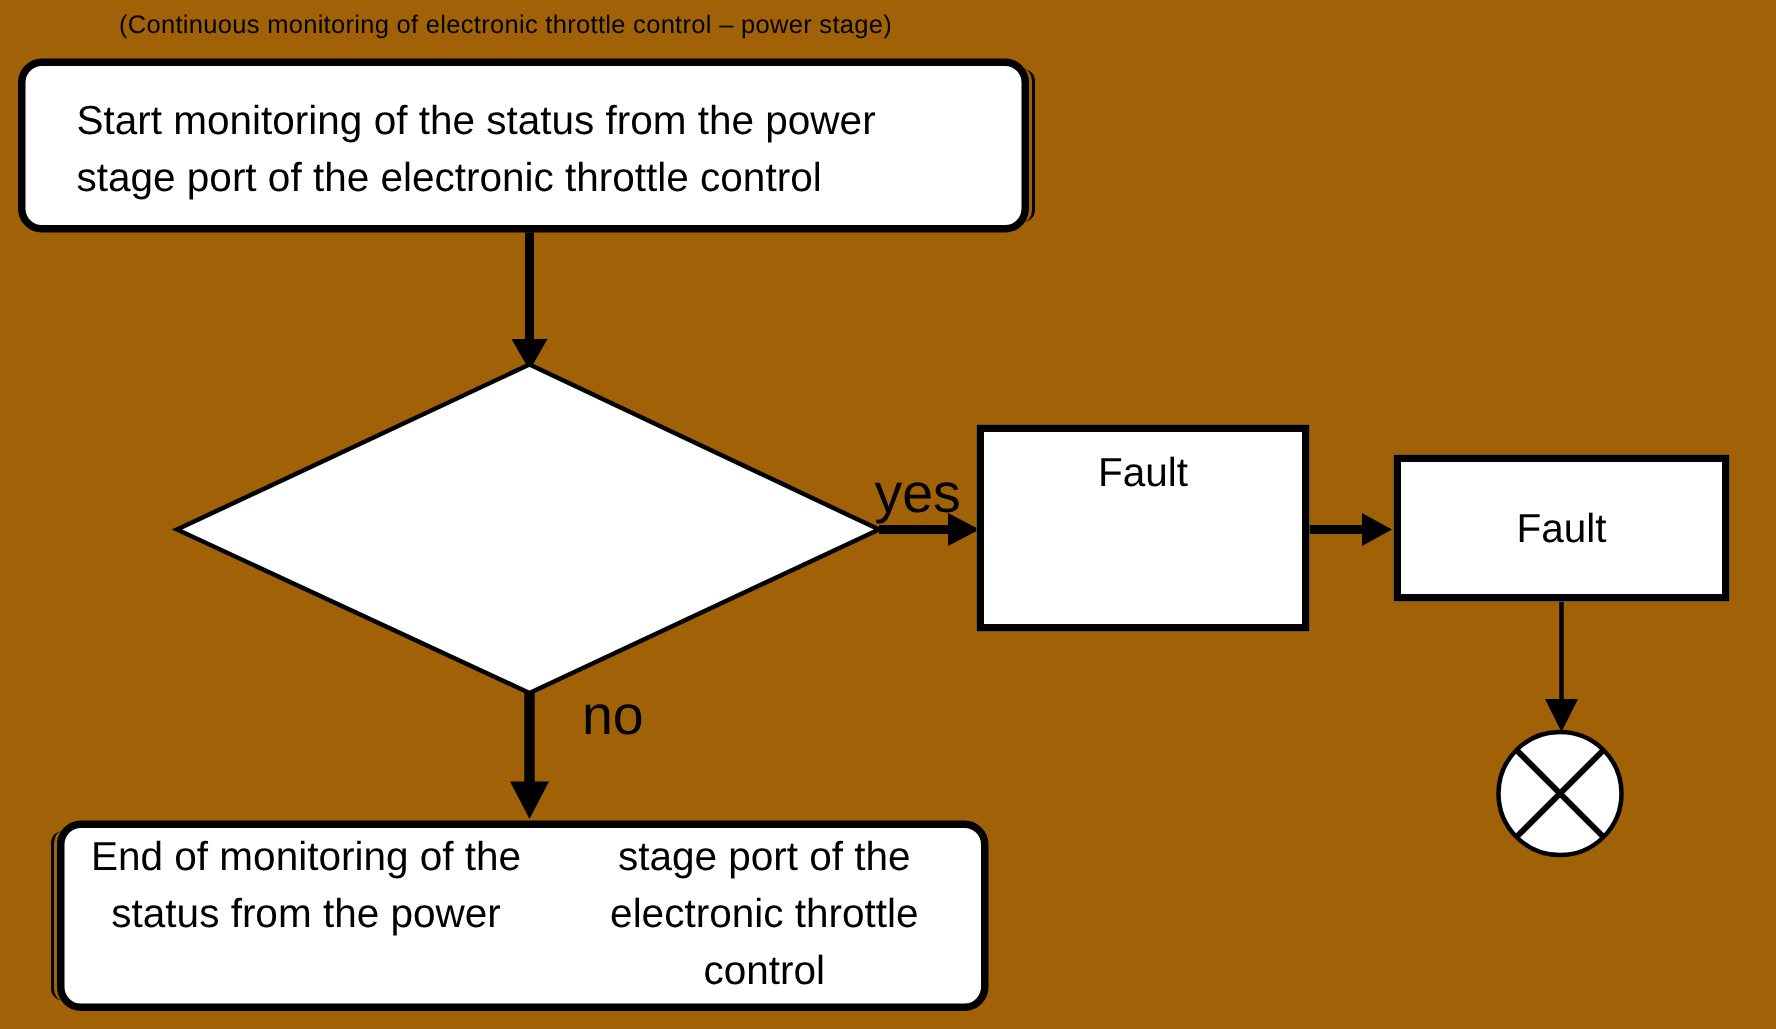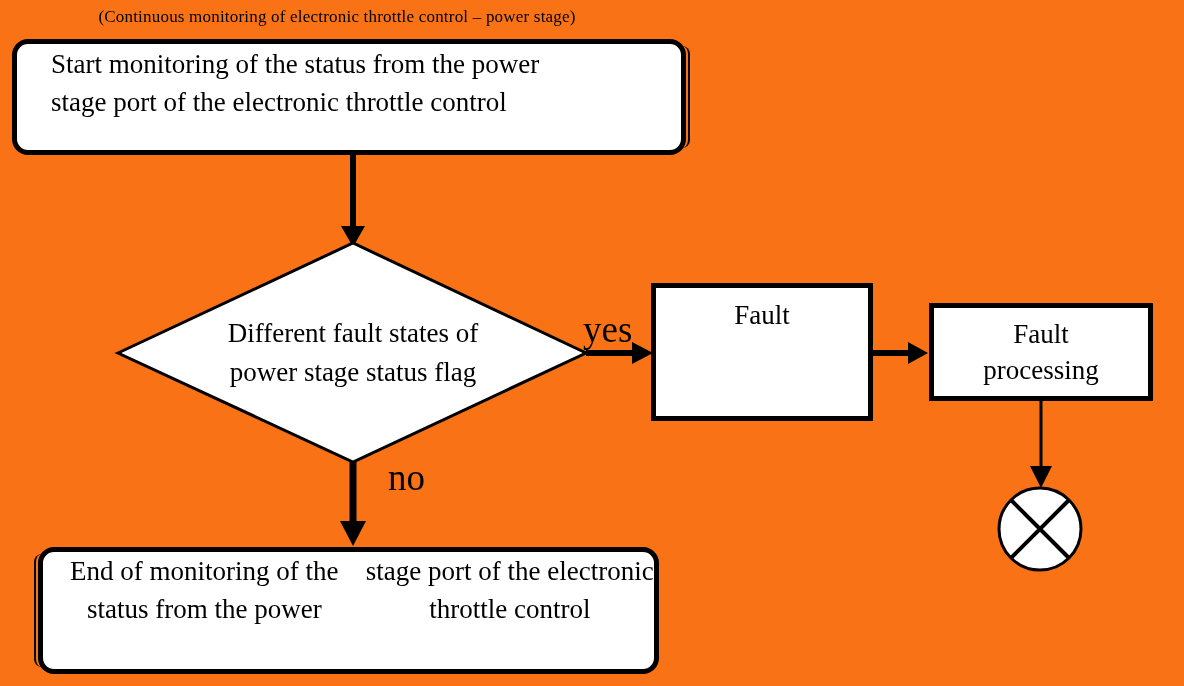--- a/index.html
+++ b/index.html
@@ -4,22 +4,22 @@
 <style>
   html, body {
     margin: 0;
     padding: 0;
     background: #ffffff;
   }
   #stage {
     position: relative;
     width: 1184px;
     height: 686px;
-    background: #f97316;
-    font-family: Liberation Serif, serif;
+    background: #a16207;
+    font-family: Liberation Sans, sans-serif;
     color: #000000;
     overflow: hidden;
   }
   #connector-layer {
     position: absolute;
     left: 0; top: 0;
     width: 1184px;
     height: 686px;
   }
   .caption {
@@ -39,21 +39,21 @@
     font-size: 27px;
     line-height: 38px;
   }
   .rounded {
     border-radius: 16px;
   }
   .node .line { display: block; }
   #start-box {
     left: 12px; top: 39px;
     width: 674px; height: 116px;
-    padding: 1px 10px 0 34px;
+    padding: 17px 10px 0 34px;
     text-align: left;
   }
   #start-box::after {
     content: "";
     position: absolute;
     top: 2px; bottom: 2px; right: -9px;
     width: 6px;
     border-right: 2px solid #000;
     border-radius: 0 14px 14px 0;
   }
@@ -145,35 +145,30 @@
     </g>
   </svg>
 
   <div class="caption">(Continuous monitoring of electronic throttle control – power stage)</div>
 
   <div id="start-box" class="node rounded">
     <span class="line">Start monitoring of the status from the power</span>
     <span class="line">stage port of the electronic throttle control</span>
   </div>
 
-  <div class="diamond-text">
-    <span class="line">Different fault states of</span>
-    <span class="line">power stage status flag</span>
-  </div>
 
   <div id="yes-label" class="edge-label">yes</div>
   <div id="no-label" class="edge-label">no</div>
 
   <div id="fault-box" class="node">
     <span class="line">Fault</span>
   </div>
 
   <div id="fault-processing-box" class="node">
     <span class="line">Fault</span>
-    <span class="line">processing</span>
   </div>
 
   <div id="end-box" class="node rounded">
     <span class="line">End of monitoring of the status from the power</span>
     <span class="line">stage port of the electronic throttle control</span>
   </div>
 
 </div>
 
 </body></html>

